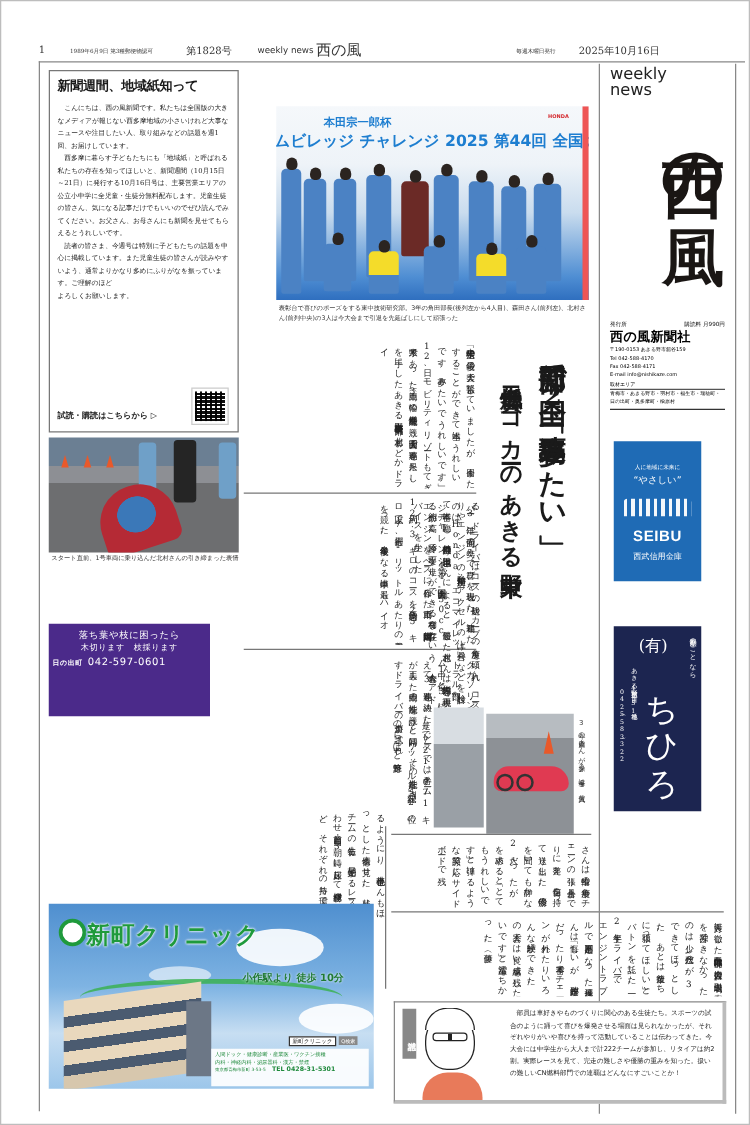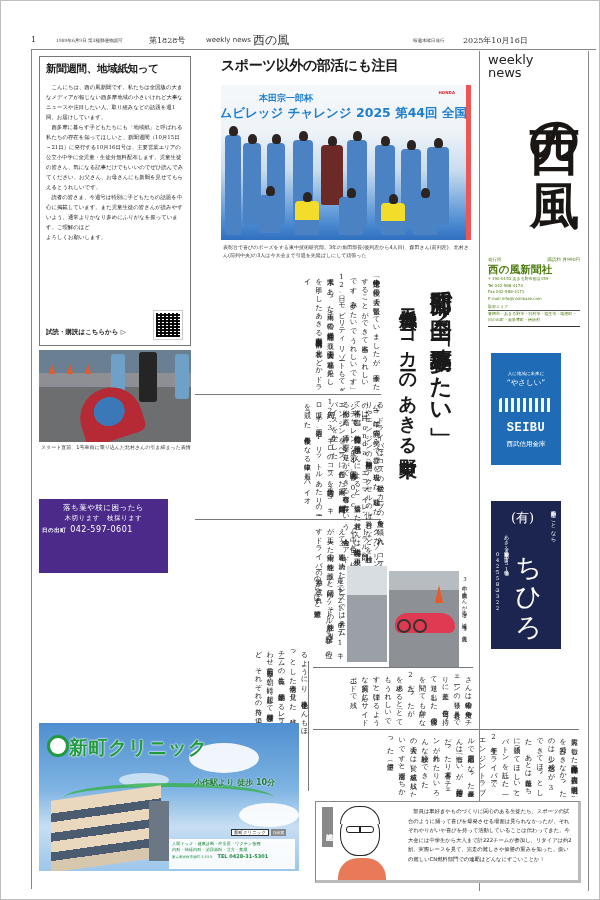--- a/index.html
+++ b/index.html
@@ -80,33 +80,33 @@
   .ad-ome { position: absolute; left: 38px; top: 575px; width: 129px; height: 140px; background: #2f2f8a; color: #fff; padding: 14px 0 0 10px; }
   .ad-ome .l1 { font-size: 8px; }
   .ad-ome .logo { margin-top: 12px; margin-left: 6px; font-family: "DejaVu Sans", sans-serif; font-weight: bold; font-size: 21px; letter-spacing: -2px; font-style: italic; }
   .ad-ome .bank { margin-top: 10px; margin-left: 18px; font-family: "DejaVu Sans", sans-serif; font-size: 7px; color: #dcdcf5; }
   .ad-ome .qr { left: 95px; top: 108px; }
 
   
   .sidebar { position: absolute; left: 478px; top: 50px; width: 110px; height: 840px; border-left: 1px solid #888; border-right: 1px solid #888; }
   .weekly-news { position: absolute; left: 487px; top: 52px; font-family: "DejaVu Sans", sans-serif; font-size: 13px; line-height: 13px; color: #222; }
   .logo-big { position: absolute; left: 490px; top: 88px; width: 90px; font-weight: bold; font-size: 50px; line-height: 52px; color: #1a1614; text-align: center; letter-spacing: -2px; }
-  .pub { position: absolute; left: 487px; top: 256px; width: 92px; font-family: "DejaVu Sans", sans-serif; color: #4d7c0f; }
+  .pub { position: absolute; left: 487px; top: 256px; width: 92px; font-family: "DejaVu Sans", sans-serif; color: #000000; }
   .pub .row1 { font-size: 4.5px; display: flex; justify-content: space-between; }
   .pub .name { font-weight: bold; font-size: 10.5px; line-height: 14px; letter-spacing: 0.2px; }
   .pub .small { font-size: 4px; line-height: 6.5px; }
   .pub .area-label { font-size: 4px; margin-top: 2px; border-bottom: 1px solid #555; padding-bottom: 1px; }
   .pub .area { font-size: 4px; line-height: 6px; }
   .pub .rule { height: 1px; background: #333; margin-top: 3px; }
 
   .ad-seibu { position: absolute; left: 490px; top: 352px; width: 70px; height: 112px; background: #1f6bb5; color: #fff; text-align: center; }
   .ad-seibu .l1 { font-family: "DejaVu Sans", sans-serif; font-size: 4.5px; margin-top: 18px; }
   .ad-seibu .l2 { font-family: "DejaVu Sans", sans-serif; font-size: 7.5px; margin-top: 2px; }
   .ad-seibu .fam { margin: 10px auto 0; width: 54px; height: 14px; background: repeating-linear-gradient(90deg, #fff 0 3px, transparent 3px 6px); border-radius: 3px 3px 0 0; opacity: 0.95; }
-  .ad-seibu .seibu { font-family: Liberation Mono, monospace; font-weight: bold; font-size: 12px; margin-top: 9px; letter-spacing: 0.5px; }
+  .ad-seibu .seibu { font-family: Liberation Sans, sans-serif; font-weight: bold; font-size: 12px; margin-top: 9px; letter-spacing: 0.5px; }
   .ad-seibu .l3 { font-family: "DejaVu Sans", sans-serif; font-size: 6.5px; margin-top: 5px; }
 
   .ad-chihiro { position: absolute; left: 490px; top: 500px; width: 70px; height: 148px; background: #1c2550; color: #fff; }
   .ad-chihiro .tag { position: absolute; left: 60px; top: 6px; font-size: 5.5px; }
   .ad-chihiro .co { position: absolute; left: 20px; top: 10px; font-size: 13px; line-height: 14px; }
   .ad-chihiro .big { position: absolute; left: 24px; top: 38px; font-size: 26px; line-height: 27px; }
   .ad-chihiro .addr { position: absolute; left: 12px; top: 30px; font-size: 5px; line-height: 6.5px; }
   .ad-chihiro .tel { position: absolute; left: 3px; top: 50px; font-size: 5px; line-height: 6.5px; }
 
   .ad-hotarts { position: absolute; left: 489px; top: 648px; width: 72px; height: 72px; border: 1px solid #444; background: #fff; }
@@ -163,21 +163,20 @@
   <div class="intro">
     <h2>新聞週間、地域紙知って</h2>
     <p>こんにちは、西の風新聞です。私たちは全国版の大きなメディアが報じない西多摩地域の小さいけれど大事なニュースや注目したい人、取り組みなどの話題を週1回、お届けしています。</p>
     <p>西多摩に暮らす子どもたちにも「地域紙」と呼ばれる私たちの存在を知ってほしいと、新聞週間（10月15日～21日）に発行する10月16日号は、主要営業エリアの公立小中学に全児童・生徒分無料配布します。児童生徒の皆さん、気になる記事だけでもいいのでぜひ読んでみてください。お父さん、お母さんにも新聞を見せてもらえるとうれしいです。</p>
     <p>読者の皆さま、今週号は特別に子どもたちの話題を中心に掲載しています。また児童生徒の皆さんが読みやすいよう、通常よりかなり多めにふりがなを振っています。ご理解のほど</p>
     <p style="text-indent:0">よろしくお願いします。</p>
     <div class="cta">試読・購読はこちらから ▷</div>
     <div class="qr"></div>
   </div>
 
-  <div class="top-head">スポーツ以外の部活にも注目</div>
   <div class="team-photo">
     <span class="banner1">本田宗一郎杯</span>
     <span class="banner2" style="left:-40px">エコノムビレッジ チャレンジ 2025 第44回 全国大会</span>
     <span class="honda">HONDA</span>
     <div class="redstrip"></div>
     <div class="person" style="left:4px;top:50px;width:16px;height:100px"></div>
     <div class="person" style="left:22px;top:58px;width:18px;height:82px"></div>
     <div class="person" style="left:46px;top:58px;width:18px;height:82px"></div>
     <div class="person" style="left:72px;top:55px;width:20px;height:82px"></div>
     <div class="person dark" style="left:100px;top:60px;width:22px;height:60px"></div>

